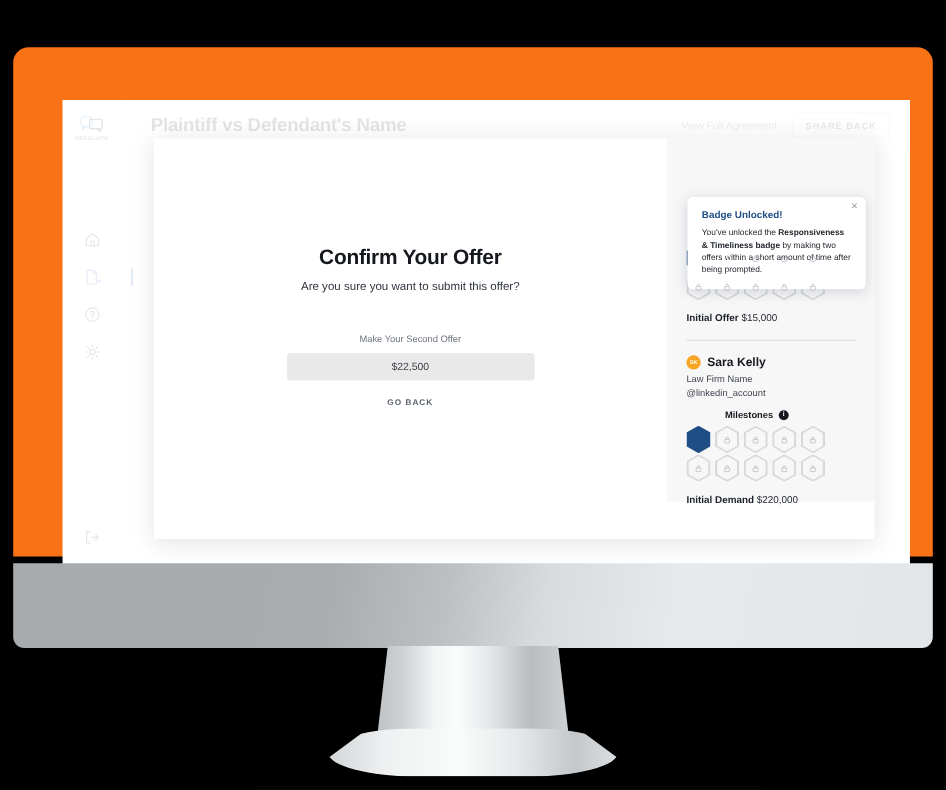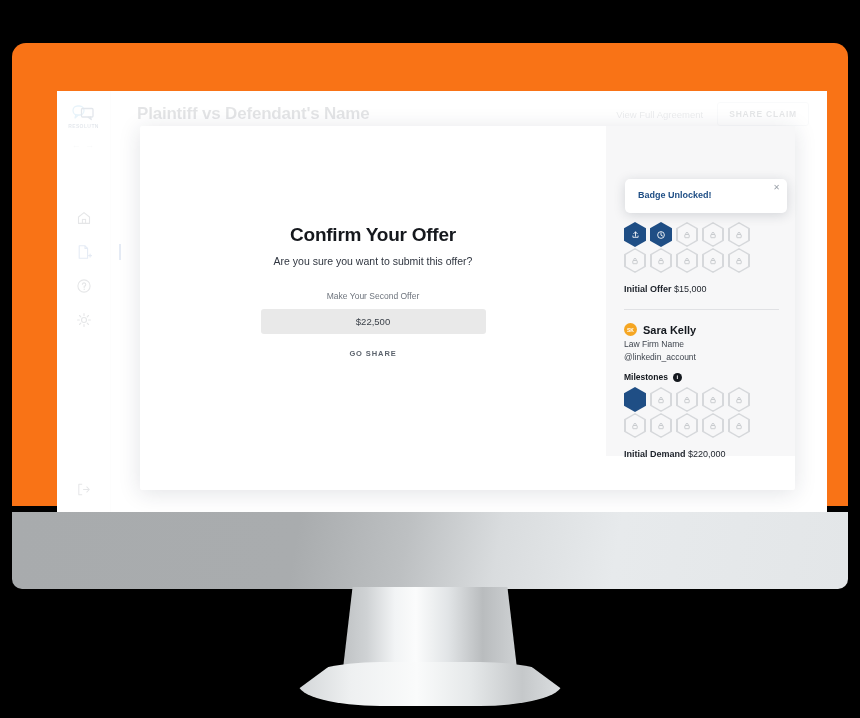--- a/index.html
+++ b/index.html
@@ -112,21 +112,21 @@
     display: flex; flex-direction: column; align-items: center;
     padding-top: 98px;
   }
   #confirm-title {
     font-size: 19px; font-weight: 700; color: #15181d; letter-spacing: -0.25px;
   }
   #confirm-sub {
     margin-top: 9px; font-size: 10.5px; color: #303640;
   }
   #offer-label {
-    margin-top: 24px; font-size: 8.5px; color: #6e747d;
+    margin-top: 36px; font-size: 8.5px; color: #6e747d;
   }
   #offer-value-box {
     margin-top: 8px; width: 225px; height: 25px;
     background: #e9e9e9; border-radius: 3px;
     display: flex; align-items: center; justify-content: center;
     font-size: 9.5px; color: #3b4149;
   }
   #confirm-offer-button {
     margin-top: 12px; width: 225px; height: 27px;
     border: 1.4px solid #244c86; border-radius: 4px; background: #fff;
@@ -170,21 +170,21 @@
   .avatar {
     width: 13px; height: 13px; border-radius: 50%;
     background: #f5a623; color: #fff; font-size: 5px; font-weight: 700;
     display: flex; align-items: center; justify-content: center;
   }
   .person-name { font-size: 11px; font-weight: 700; color: #14181e; }
   .person-meta { font-size: 8.5px; color: #3f454e; margin-top: 3px; }
   .milestones-row {
     display: flex; align-items: center; gap: 5px; margin-top: 10px; margin-bottom: 5px;
   }
-  .milestones-label { font-size: 8.5px; font-weight: 700; color: #14181e; }
+  .milestones-label { font-size: 8.5px; font-weight: 700; color: #14181e; margin-left: 35px; }
   .info-dot {
     width: 9px; height: 9px; border-radius: 50%; background: #14181e;
     color: #fff; font-size: 6px; font-weight: 700;
     display: flex; align-items: center; justify-content: center;
   }
 
   
   #toast {
     position: absolute; right: 8px; top: 53px; width: 162px;
     background: #fff; border-radius: 5px;
@@ -258,36 +258,36 @@
             <path d="M6.6 2.4 H3 V13.6 H6.6" fill="none" stroke="currentColor" stroke-width="1.1" stroke-linejoin="round"></path>
             <path d="M8 8 H14 M11.5 5.3 L14.2 8 L11.5 10.7" fill="none" stroke="currentColor" stroke-width="1.1" stroke-linecap="round" stroke-linejoin="round"></path>
           </svg>
         </div>
       </div>
 
       <div id="app-header">
         <div id="claim-title">Plaintiff vs Defendant's Name</div>
         <div class="hdr-right">
           <div id="view-agreement">View Full Agreement</div>
-          <div id="share-claim">SHARE CLAIM</div>
+          <div id="share-claim">SHARE BACK</div>
         </div>
       </div>
 
       <div id="dim-veil"></div>
     </div>
 
     <div id="modal">
       <div id="modal-close">✕</div>
 
       <div id="modal-body">
         <div id="confirm-title">Confirm Your Offer</div>
         <div id="confirm-sub">Are you sure you want to submit this offer?</div>
         <div id="offer-label">Make Your Second Offer</div>
         <div id="offer-value-box">$22,500</div>
-        <button id="go-back-button">GO SHARE</button>
+        <button id="go-back-button">GO BACK</button>
       </div>
 
       <div id="side-panel">
 
         <div class="badge-grid">
           <div class="hex filled">
             <span class="shape"></span>
             <svg width="9" height="9" viewBox="0 0 16 16">
               <path d="M8 11 V3.5 M4.8 6.6 L8 3.3 L11.2 6.6" fill="none" stroke="#fff" stroke-width="1.5" stroke-linecap="round" stroke-linejoin="round"></path>
               <path d="M3.4 10.5 V13 H12.6 V10.5" fill="none" stroke="#fff" stroke-width="1.5" stroke-linecap="round"></path>
@@ -465,20 +465,23 @@
 
         <div class="panel-stat">
           <b>Initial Demand</b>
           <span>$220,000</span>
         </div>
       </div>
 
       <div id="toast">
         <div id="toast-close">✕</div>
         <div id="toast-title">Badge Unlocked!</div>
+        <div id="toast-body">
+          <span>You've unlocked the </span><b>Responsiveness &amp; Timeliness badge</b><span> by making two offers within a short amount of time after being prompted.</span>
+        </div>
       </div>
     </div>
 
   </div>
 </div>
 
 <div id="monitor-chin"></div>
 <div id="monitor-neck"></div>
 <div id="monitor-foot"></div>
 

